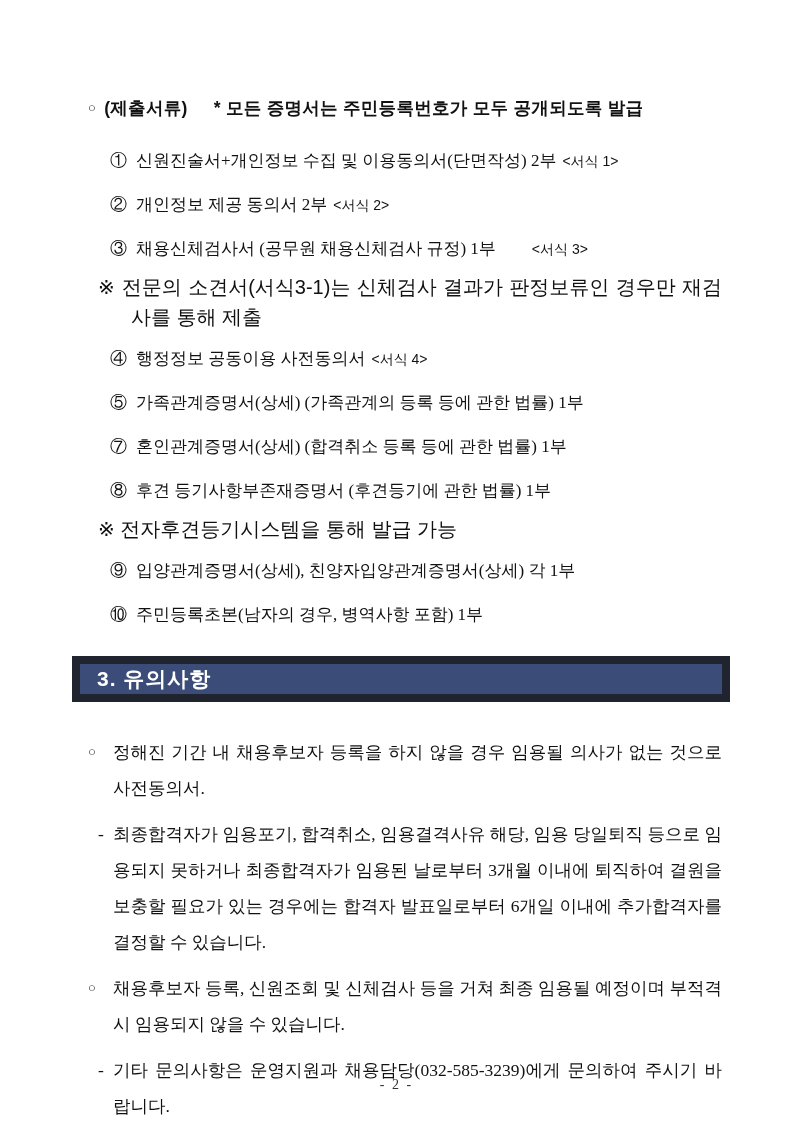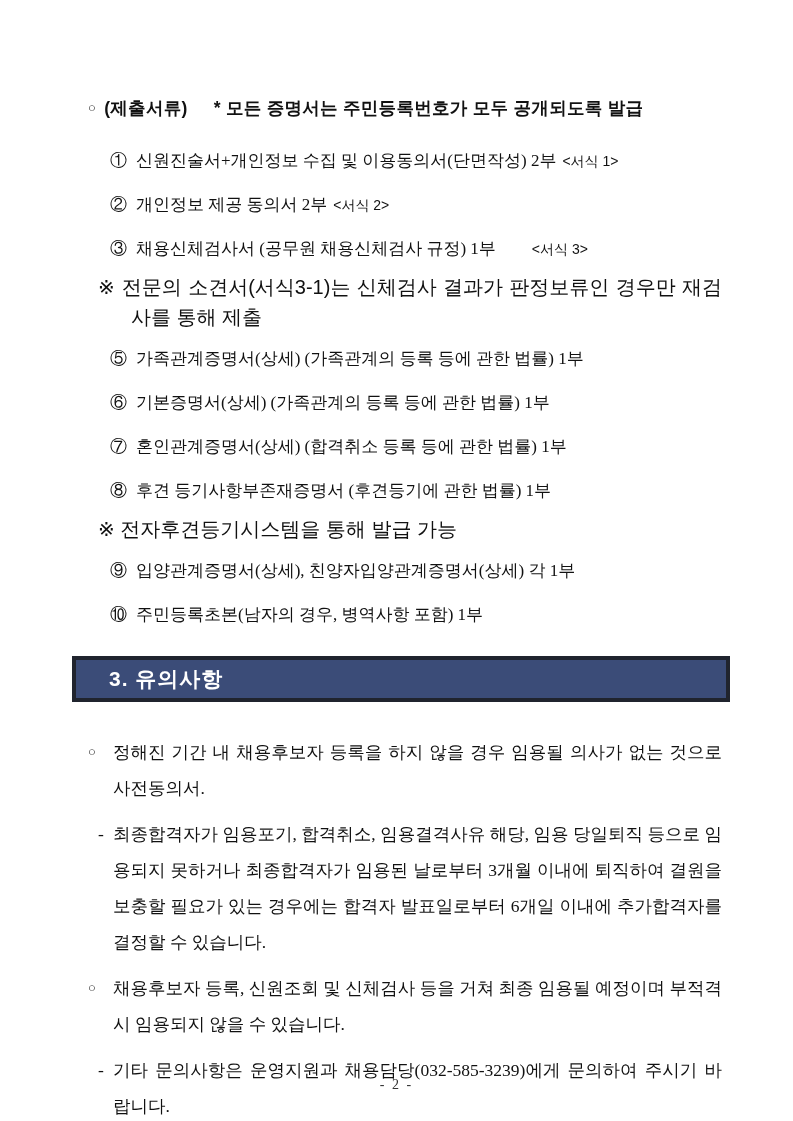--- a/index.html
+++ b/index.html
@@ -63,25 +63,25 @@
   }
 
   
   .section-bar {
     box-sizing: border-box;
     margin-left: -16px;
     margin-top: 26px;
     margin-bottom: 32px;
     width: 658px;
     height: 46px;
-    border: 4px solid #d946ef;
+    border: 8px solid #d946ef;
     background: #3b4c78;
     display: flex;
     align-items: center;
-    padding-left: 33px;
+    padding-left: 17px;
   }
   .section-bar .bar-title {
     font-family: "Liberation Sans", "DejaVu Sans", sans-serif;
     font-weight: bold;
     font-size: 21px;
     color: #ffffff;
     letter-spacing: 1px;
   }
 
   
@@ -125,28 +125,28 @@
 
     <div class="doc-item">
       <span class="num">②</span><span class="txt">개인정보 제공 동의서 2부</span><span class="form">&lt;서식 2&gt;</span>
     </div>
 
     <div class="doc-item">
       <span class="num">③</span><span class="txt">채용신체검사서 (공무원 채용신체검사 규정) 1부</span><span class="form gap3">&lt;서식 3&gt;</span>
     </div>
     <div class="doc-note">※ 전문의 소견서(서식3-1)는 신체검사 결과가 판정보류인 경우만 재검사를 통해 제출</div>
 
+    <div class="doc-item">
+      <span class="num">④</span><span class="txt">행정정보 공동이용 사전동의서</span><span class="form">&lt;서식 4&gt;</span>
+    </div>
 
     <div class="doc-item">
       <span class="num">⑤</span><span class="txt">가족관계증명서(상세) (가족관계의 등록 등에 관한 법률) 1부</span>
     </div>
 
-    <div class="doc-item">
-      <span class="num">⑥</span><span class="txt">기본증명서(상세) (가족관계의 등록 등에 관한 법률) 1부</span>
-    </div>
 
     <div class="doc-item">
       <span class="num">⑦</span><span class="txt">혼인관계증명서(상세) (합격취소 등록 등에 관한 법률) 1부</span>
     </div>
 
     <div class="doc-item">
       <span class="num">⑧</span><span class="txt">후견 등기사항부존재증명서 (후견등기에 관한 법률) 1부</span>
     </div>
     <div class="doc-note">※ 전자후견등기시스템을 통해 발급 가능</div>
 

